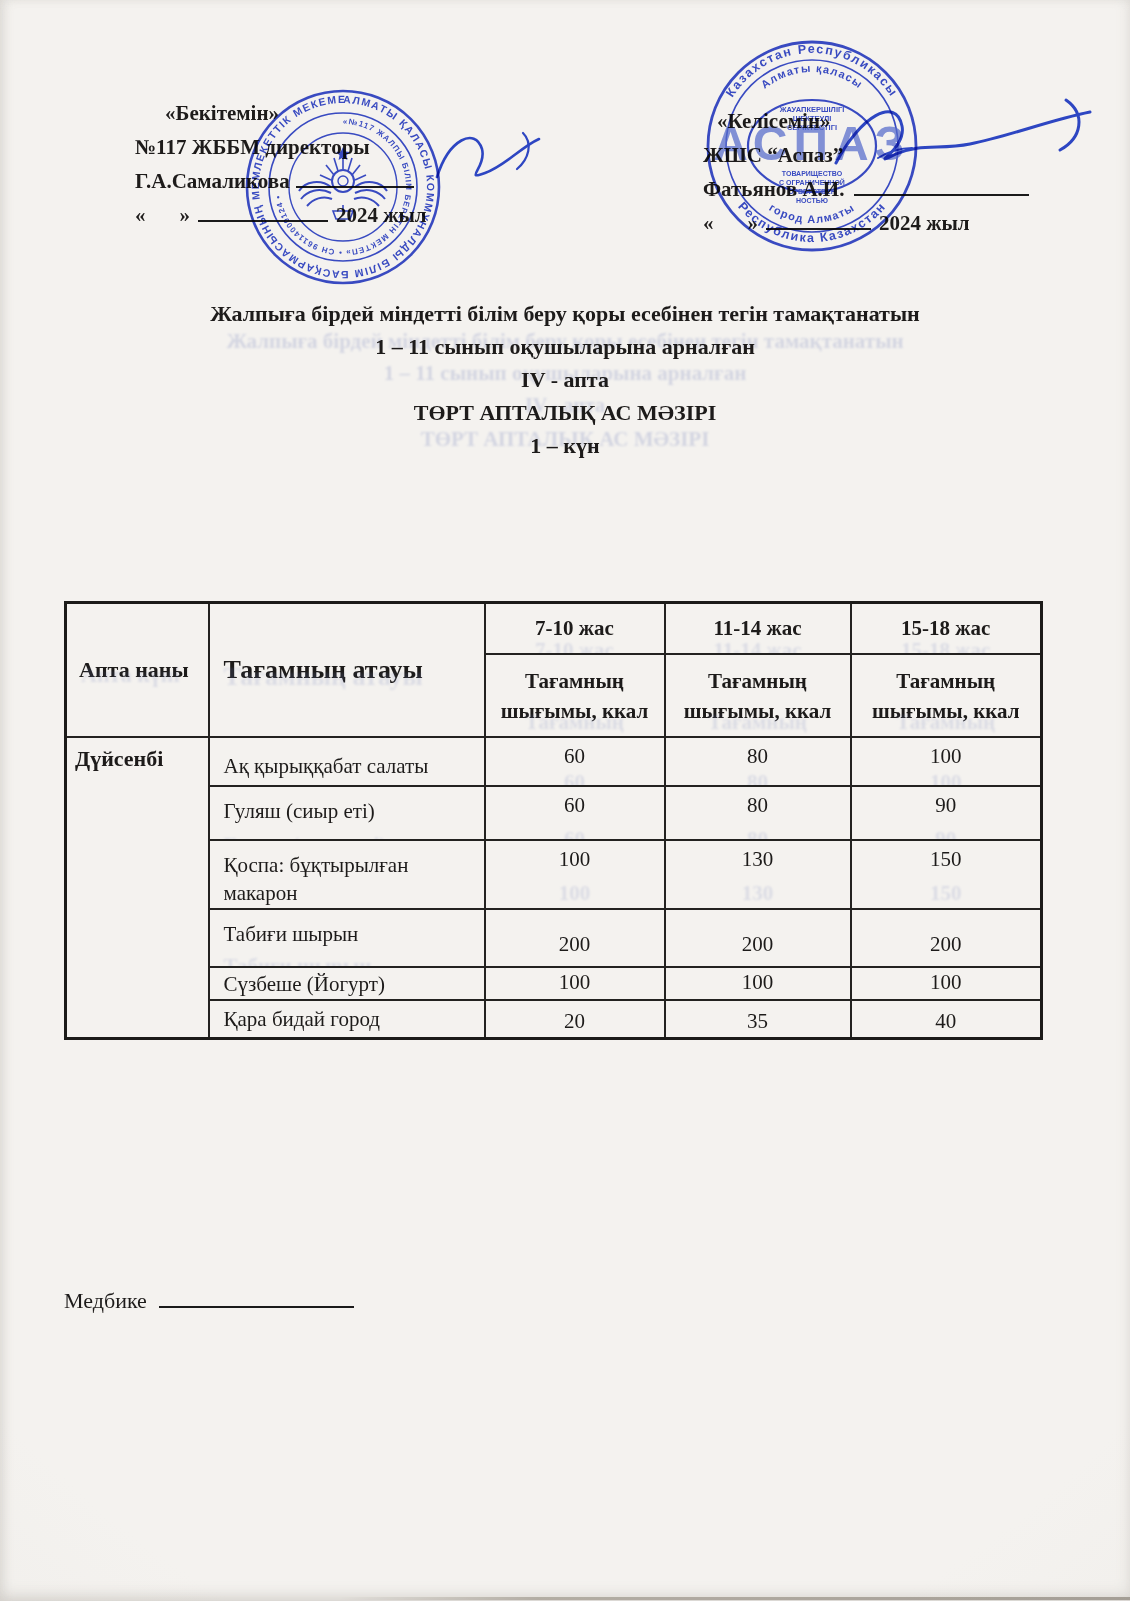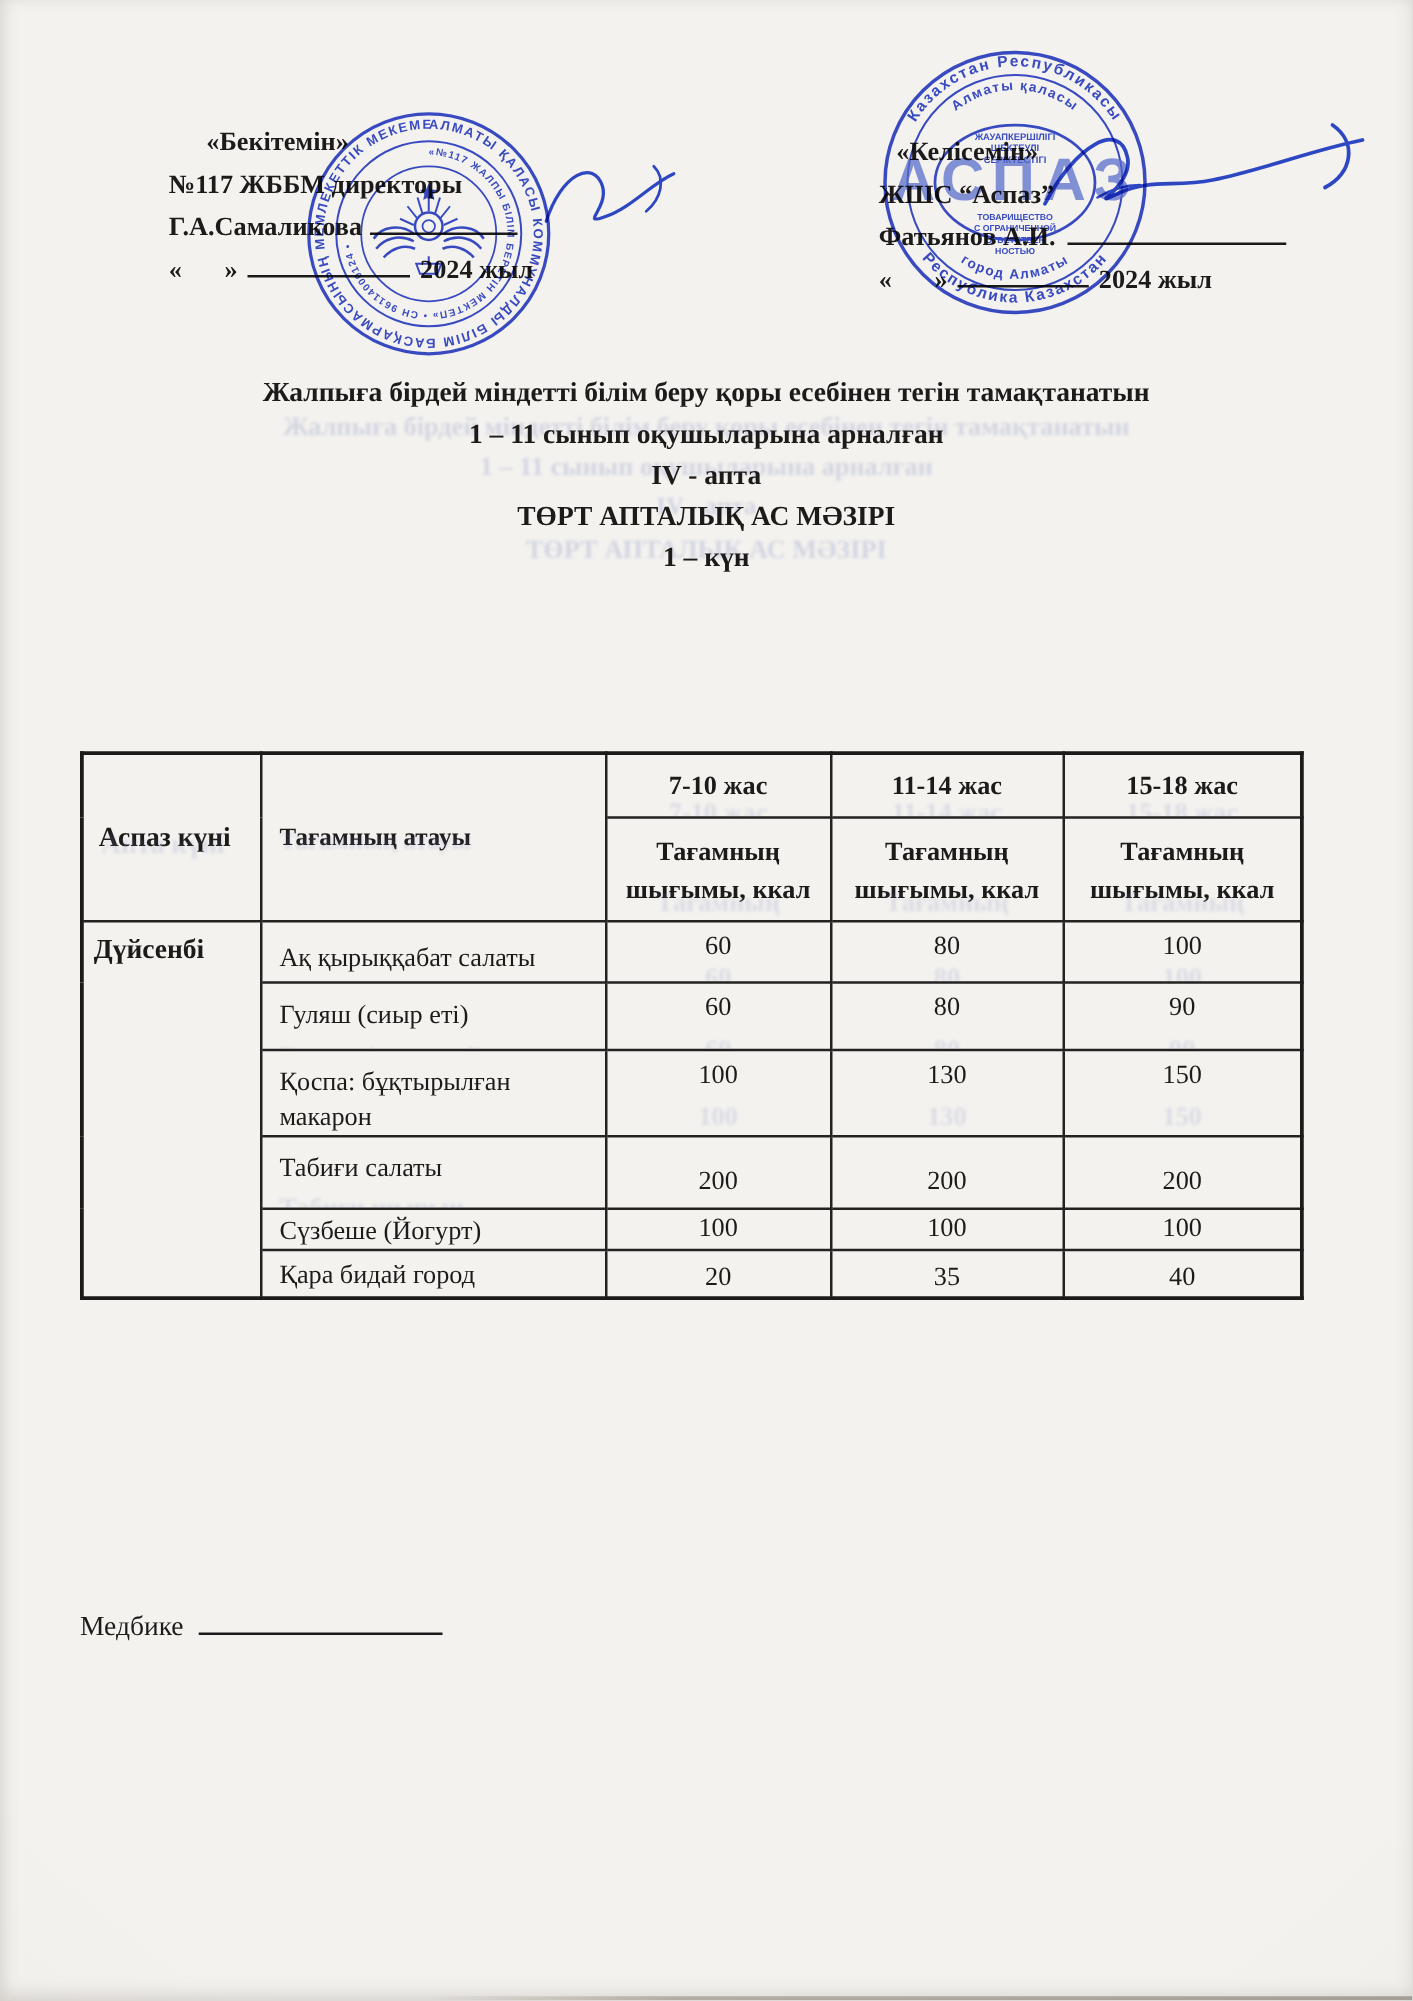--- a/index.html
+++ b/index.html
@@ -46,21 +46,21 @@
   .ghost.center{left:50%;transform:translateX(-50%);}
   .cell-ghost{position:absolute;left:0;right:0;top:36px;color:#6b79b4;opacity:.18;filter:blur(1.3px);pointer-events:none;font-weight:bold;}
   .cell-ghost.left{text-align:left;padding-left:14px;}
 
   
   .menu{position:absolute;left:64px;top:601px;border-collapse:collapse;table-layout:fixed;width:976px;font-size:21px;}
   .menu th,.menu td{border:2px solid #232220;position:relative;overflow:hidden;}
   .menu{border:3px solid #1c1b19;}
   .menu th{font-weight:bold;}
   th.h-day{text-align:left;padding-left:12px;font-size:22px;}
-  th.h-dish{text-align:left;padding-left:14px;font-size:20px;}
+  th.h-dish{text-align:left;padding-left:14px;font-size:26px;}
   th.h-age{height:47px;text-align:center;font-size:21px;border-bottom-width:2px;}
   th.h-out{height:73px;text-align:center;line-height:30px;padding:4px 10px;border-radius:14px;}
   td.day{vertical-align:top;text-align:left;padding:8px 0 0 8px;font-weight:bold;font-size:22px;}
   td.dish{text-align:left;padding-left:14px;vertical-align:top;padding-top:10px;line-height:28px;}
   td.num{text-align:center;vertical-align:top;padding-top:6px;}
   tr.r1{height:49px;} tr.r1 td.dish{padding-top:14px;}
   tr.r2{height:54px;}
   tr.r3{height:63px;}
   tr.r4{height:58px;} tr.r4 td.num{padding-top:22px;}
   tr.r5{height:31px;} tr.r5 td.dish{padding-top:2px;} tr.r5 td.num{padding-top:2px;}
@@ -200,21 +200,21 @@
   <table class="menu">
     <colgroup>
       <col style="width:143px">
         <col style="width:276px">
         <col style="width:180px">
         <col style="width:186px">
         <col style="width:191px">
     </colgroup>
     <thead>
       <tr>
-        <th class="h-day" rowspan="2"><span>Аспаз күні</span><span class="cell-ghost left" style="top:58px;">Апта күні</span></th>
+        <th class="h-day" rowspan="2"><span>Апта наны</span><span class="cell-ghost left" style="top:58px;">Апта күні</span></th>
         <th class="h-dish" rowspan="2"><span>Тағамның атауы</span><span class="cell-ghost left" style="top:58px;">Тағамның атауы</span></th>
         <th class="h-age"><span>7-10 жас</span><span class="cell-ghost" style="top:34px;">7-10 жас</span></th>
         <th class="h-age"><span>11-14 жас</span><span class="cell-ghost" style="top:34px;">11-14 жас</span></th>
         <th class="h-age"><span>15-18 жас</span><span class="cell-ghost" style="top:34px;">15-18 жас</span></th>
       </tr>
       <tr>
         <th class="h-out"><span>Тағамның шығымы, ккал</span><span class="cell-ghost" style="top:52px;">Тағамның шығымы, ккал</span></th>
         <th class="h-out"><span>Тағамның шығымы, ккал</span><span class="cell-ghost" style="top:52px;">Тағамның шығымы, ккал</span></th>
         <th class="h-out"><span>Тағамның шығымы, ккал</span><span class="cell-ghost" style="top:52px;">Тағамның шығымы, ккал</span></th>
       </tr>
@@ -233,21 +233,21 @@
         <td class="num"><span>80</span><span class="cell-ghost" style="top:40px;">80</span></td>
         <td class="num"><span>90</span><span class="cell-ghost" style="top:40px;">90</span></td>
       </tr>
       <tr class="r3">
         <td class="dish"><span>Қоспа: бұқтырылған макарон</span></td>
         <td class="num"><span>100</span><span class="cell-ghost" style="top:40px;">100</span></td>
         <td class="num"><span>130</span><span class="cell-ghost" style="top:40px;">130</span></td>
         <td class="num"><span>150</span><span class="cell-ghost" style="top:40px;">150</span></td>
       </tr>
       <tr class="r4">
-        <td class="dish"><span>Табиғи салаты</span><span class="cell-ghost left" style="top:42px;">Табиғи шырын</span></td>
+        <td class="dish"><span>Табиғи шырын</span><span class="cell-ghost left" style="top:42px;">Табиғи шырын</span></td>
         <td class="num"><span>200</span></td>
         <td class="num"><span>200</span></td>
         <td class="num"><span>200</span></td>
       </tr>
       <tr class="r5">
         <td class="dish"><span>Сүзбеше (Йогурт)</span></td>
         <td class="num"><span>100</span></td>
         <td class="num"><span>100</span></td>
         <td class="num"><span>100</span></td>
       </tr>

